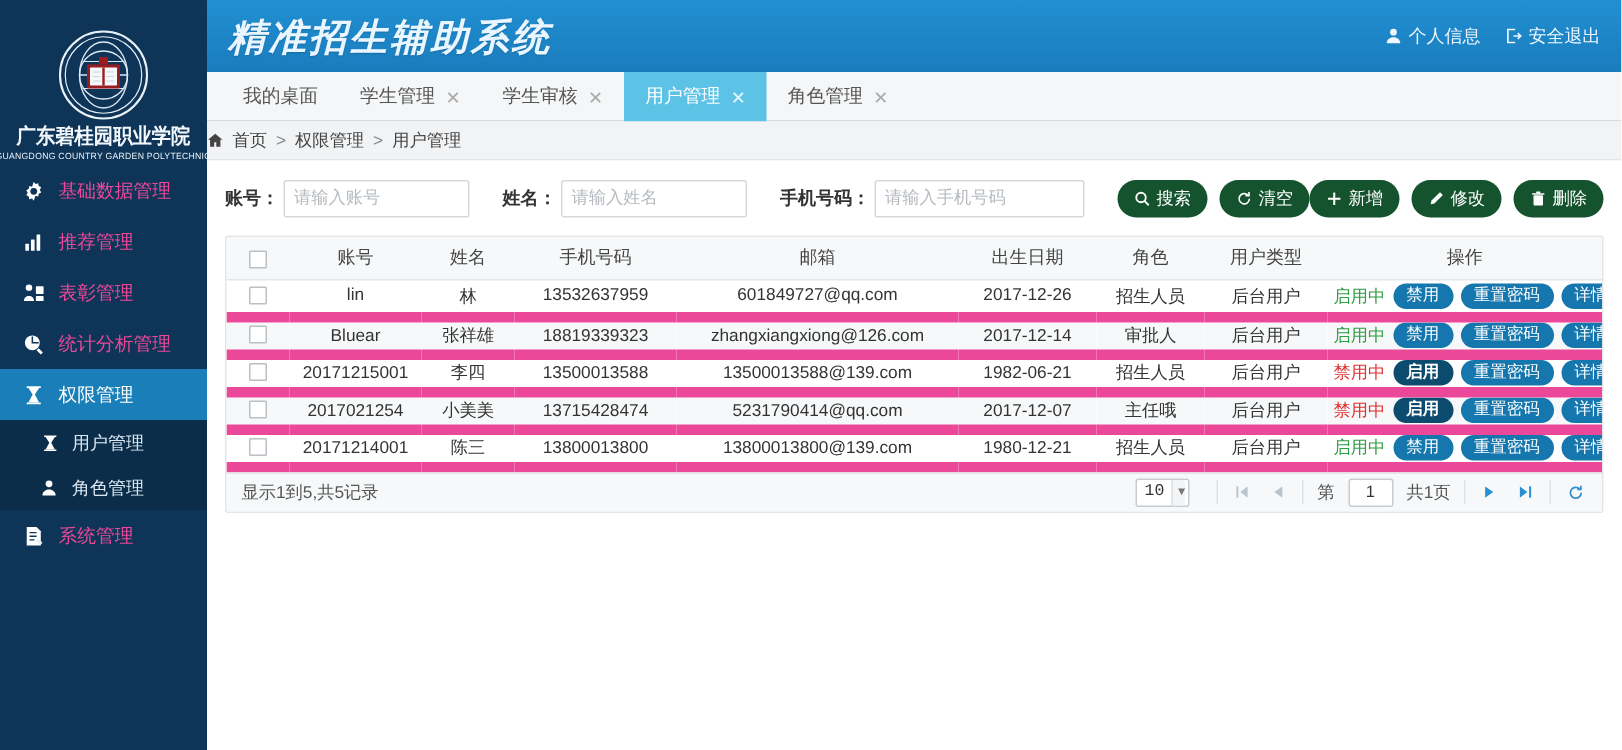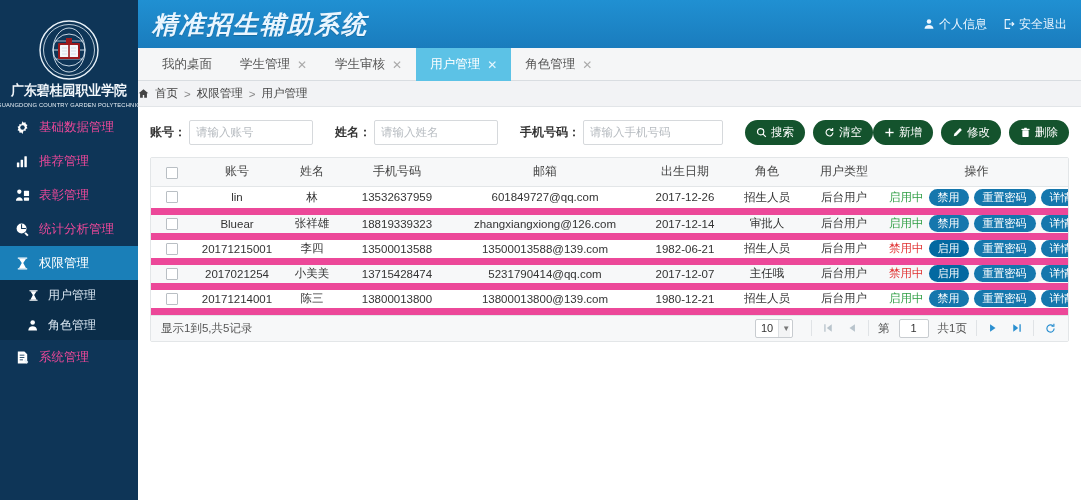--- a/index.html
+++ b/index.html
@@ -133,36 +133,36 @@
     width: 12px; height: 12px; border: 1px solid #b9bfc4; background: #fff;
     display: inline-block; border-radius: 1px; vertical-align: middle; cursor: pointer;
   }
   .status-on { color: #2f9e44; font-size: 11.5px; }
   .status-off { color: #e03131; font-size: 11.5px; }
   .minibtn {
     display: inline-block; height: 17px; line-height: 17px; padding: 0 9px;
     border-radius: 9px; background: #1577ad; color: #fff; font-size: 11px;
     cursor: pointer; margin-left: 5px; vertical-align: middle;
   }
-  .minibtn.green { background: #0369a1; }
+  .minibtn.green { background: #0c4a6e; font-weight: bold; }
   .op-cell { text-align: left; padding-left: 4px !important; }
   .op-wrap { display: flex; align-items: center; gap: 0; }
   .op-status { width: 44px; text-align: left; }
 
   
   .pagebar {
     height: 26px; background: #f7f8f9; border-top: 1px solid #e3e6e8;
     display: flex; align-items: center; padding: 0 6px; font-size: 11.5px; color: #555;
   }
   .page-info { padding-left: 4px; }
   .pg-right { margin-left: auto; display: flex; align-items: center; }
   .pg-sel {
     height: 19px; border: 1px solid #c8ccd0; background: #fff; font-size: 11px;
     color: #333; padding: 0 2px 0 5px; border-radius: 2px; margin-right: 14px;
-    font-family: Liberation Sans, sans-serif; display: inline-flex; align-items: center; cursor: pointer; justify-content: space-between;
+    font-family: Liberation Mono, monospace; display: inline-flex; align-items: center; cursor: pointer; justify-content: space-between;
   }
   .pg-sel .caret {
     margin-left: 5px; border-left: 1px solid #dcdfe2; padding-left: 3px;
     color: #777; font-size: 8px; background: #f3f4f5; height: 17px;
     display: inline-flex; align-items: center;
   }
   .pg-btn {
     width: 24px; height: 22px; display: inline-flex; align-items: center;
     justify-content: center; color: #2a8fd0; cursor: pointer; font-size: 11px;
   }

